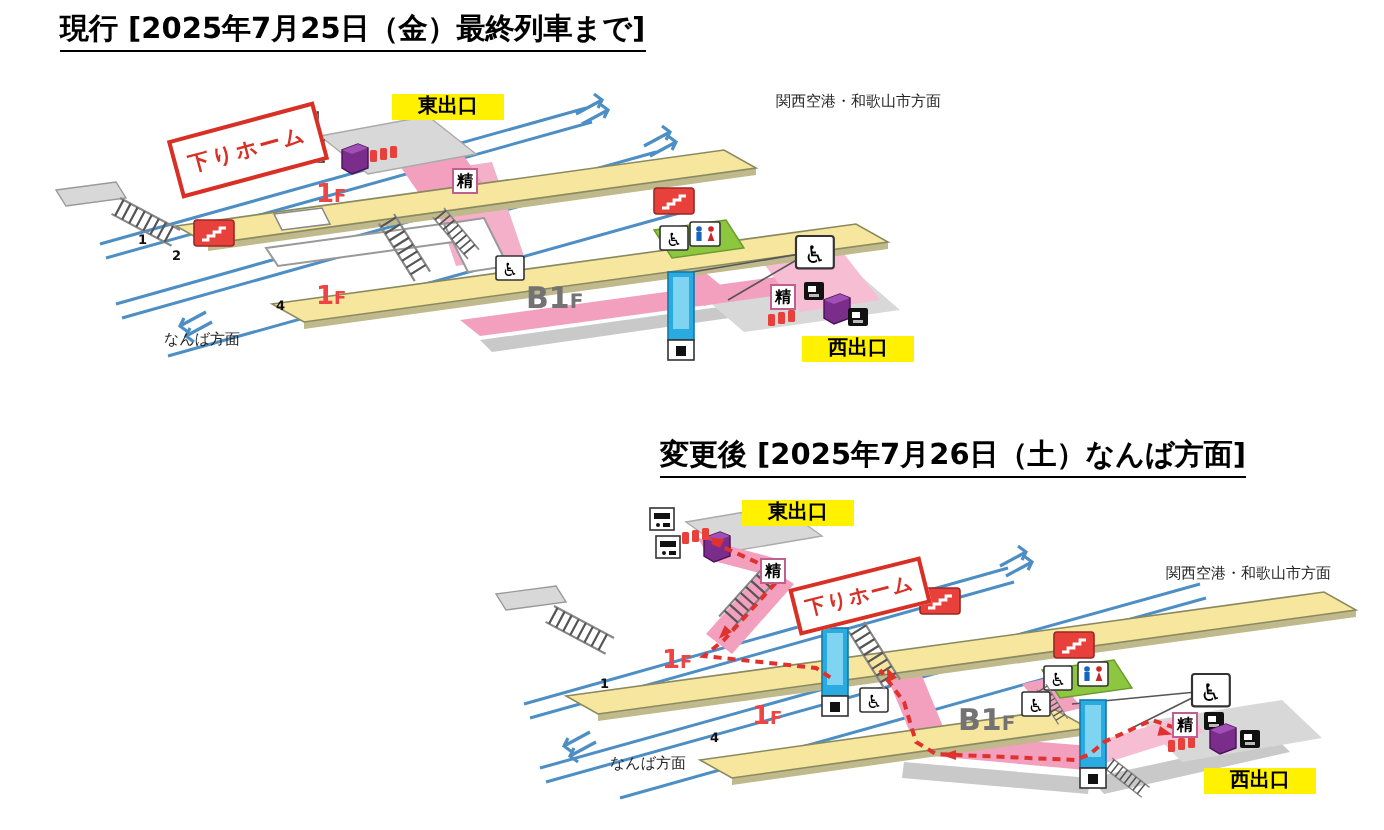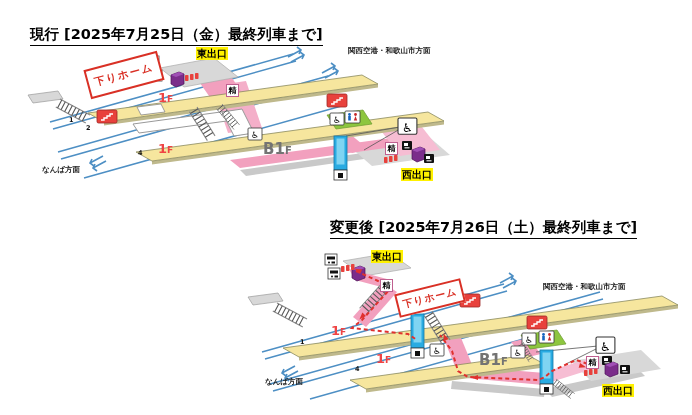--- a/index.html
+++ b/index.html
@@ -1,22 +1,22 @@
 <!DOCTYPE html>
 <html><head>
 <meta charset="utf-8">
 <style>
   html,body{margin:0;padding:0;background:#fff;}
   #canvas{position:relative;width:692px;height:415px;background:#fff;overflow:hidden;
           font-family:"DejaVu Sans","Liberation Sans",sans-serif;}
   svg{position:absolute;left:0;top:0;}
   .lbl{position:absolute;white-space:nowrap;color:#000;}
   .title{font-size:14.5px;font-weight:bold;color:#000;border-bottom:1.6px solid #000;padding-bottom:1px;letter-spacing:0px;}
-  .exit{background:#FFF100;font-weight:bold;font-size:10px;line-height:13px;padding:0 1px;color:#000;}
-  .dir{font-size:7.5px;color:#222;font-weight:bold;}
+  .exit{background:#FFF100;font-weight:bold;font-size:10px;line-height:13px;padding:0 13px;color:#000;}
+  .dir{font-size:7.5px;color:#222;font-weight:normal;margin-left:40px;}
   .dhome{border:2.5px solid #D93025;background:#fff;color:#D93025;font-weight:bold;text-align:center;
          display:flex;align-items:center;justify-content:center;}
   .dhome1{left:86px;top:60px;width:72px;height:26px;font-size:10.5px;letter-spacing:1.5px;transform:rotate(-15deg);}
   .dhome2{left:396px;top:286px;width:64px;height:20px;font-size:10px;letter-spacing:1px;transform:rotate(-14deg);}
   .pnum{font-size:6.5px;font-weight:bold;color:#111;}
   .sei{width:11px;height:11px;background:#fff;border:1px solid #c06090;font-size:8px;line-height:11px;
        text-align:center;color:#000;font-weight:bold;}
   .floor{font-weight:bold;color:#ef4444;font-size:13px;line-height:13px;}
   .floor .sub{font-size:9px;}
   .floorbig{font-weight:bold;color:#737373;font-size:15px;line-height:15px;}
@@ -214,36 +214,36 @@
       <polyline points="594,366 576,360 552,371 545,377 538,380 468,377 458,371 452,351 440,335"></polyline>
     </g>
     <use href="#sym-rarr" transform="translate(366,316) rotate(133)"></use>
     <use href="#sym-rarr" transform="translate(360,274) rotate(205)"></use>
     <use href="#sym-rarr" transform="translate(478,380) rotate(180)"></use>
     <use href="#sym-rarr" transform="translate(444,341) rotate(245)"></use>
     <use href="#sym-rarr" transform="translate(580,363) rotate(15)"></use>
   </g>
 </svg>
 
-<div class="lbl title" style="left:30px;top:5px;margin-top:20px;">現行 [2025年7月25日（金）最終列車まで]</div>
+<div class="lbl title" style="left:30px;top:5px;">現行 [2025年7月25日（金）最終列車まで]</div>
 <div class="lbl exit" style="left:196px;top:47px;">東出口</div>
 <div class="lbl dir" style="left:348px;top:46px;">関西空港・和歌山市方面</div>
 <div class="lbl dhome dhome1">下りホーム</div>
 <div class="lbl floor" style="left:158px;top:91px;"><span>1</span><span class="sub">F</span></div>
 <div class="lbl pnum" style="left:69px;top:116px;">1</div>
 <div class="lbl pnum" style="left:86px;top:124px;">2</div>
 <div class="lbl sei" style="left:226px;top:84px;">精</div>
 <div class="lbl floor" style="left:158px;top:142px;"><span>1</span><span class="sub">F</span></div>
 <div class="lbl pnum" style="left:138px;top:149px;">4</div>
 <div class="lbl floorbig" style="left:263px;top:142px;"><span>B1</span><span class="sub">F</span></div>
 <div class="lbl sei" style="left:385px;top:142px;">精</div>
 <div class="lbl exit" style="left:401px;top:168px;">西出口</div>
 <div class="lbl dir" style="left:42px;top:165px;">なんば方面</div>
 
-<div class="lbl title" style="left:330px;top:218px;">変更後 [2025年7月26日（土）最終列車まで]</div>
+<div class="lbl title" style="left:330px;top:218px;">変更後 [2025年7月26日（土）なんば方面]</div>
 <div class="lbl exit" style="left:371px;top:250px;">東出口</div>
 <div class="lbl sei" style="left:380px;top:279px;">精</div>
 <div class="lbl dhome dhome2">下りホーム</div>
 <div class="lbl dir" style="left:543px;top:282px;">関西空港・和歌山市方面</div>
 <div class="lbl floor" style="left:331px;top:324px;"><span>1</span><span class="sub">F</span></div>
 <div class="lbl pnum" style="left:300px;top:338px;">1</div>
 <div class="lbl floor" style="left:376px;top:352px;"><span>1</span><span class="sub">F</span></div>
 <div class="lbl pnum" style="left:355px;top:365px;">4</div>
 <div class="lbl floorbig" style="left:479px;top:353px;"><span>B1</span><span class="sub">F</span></div>
 <div class="lbl sei" style="left:586px;top:356px;">精</div>

